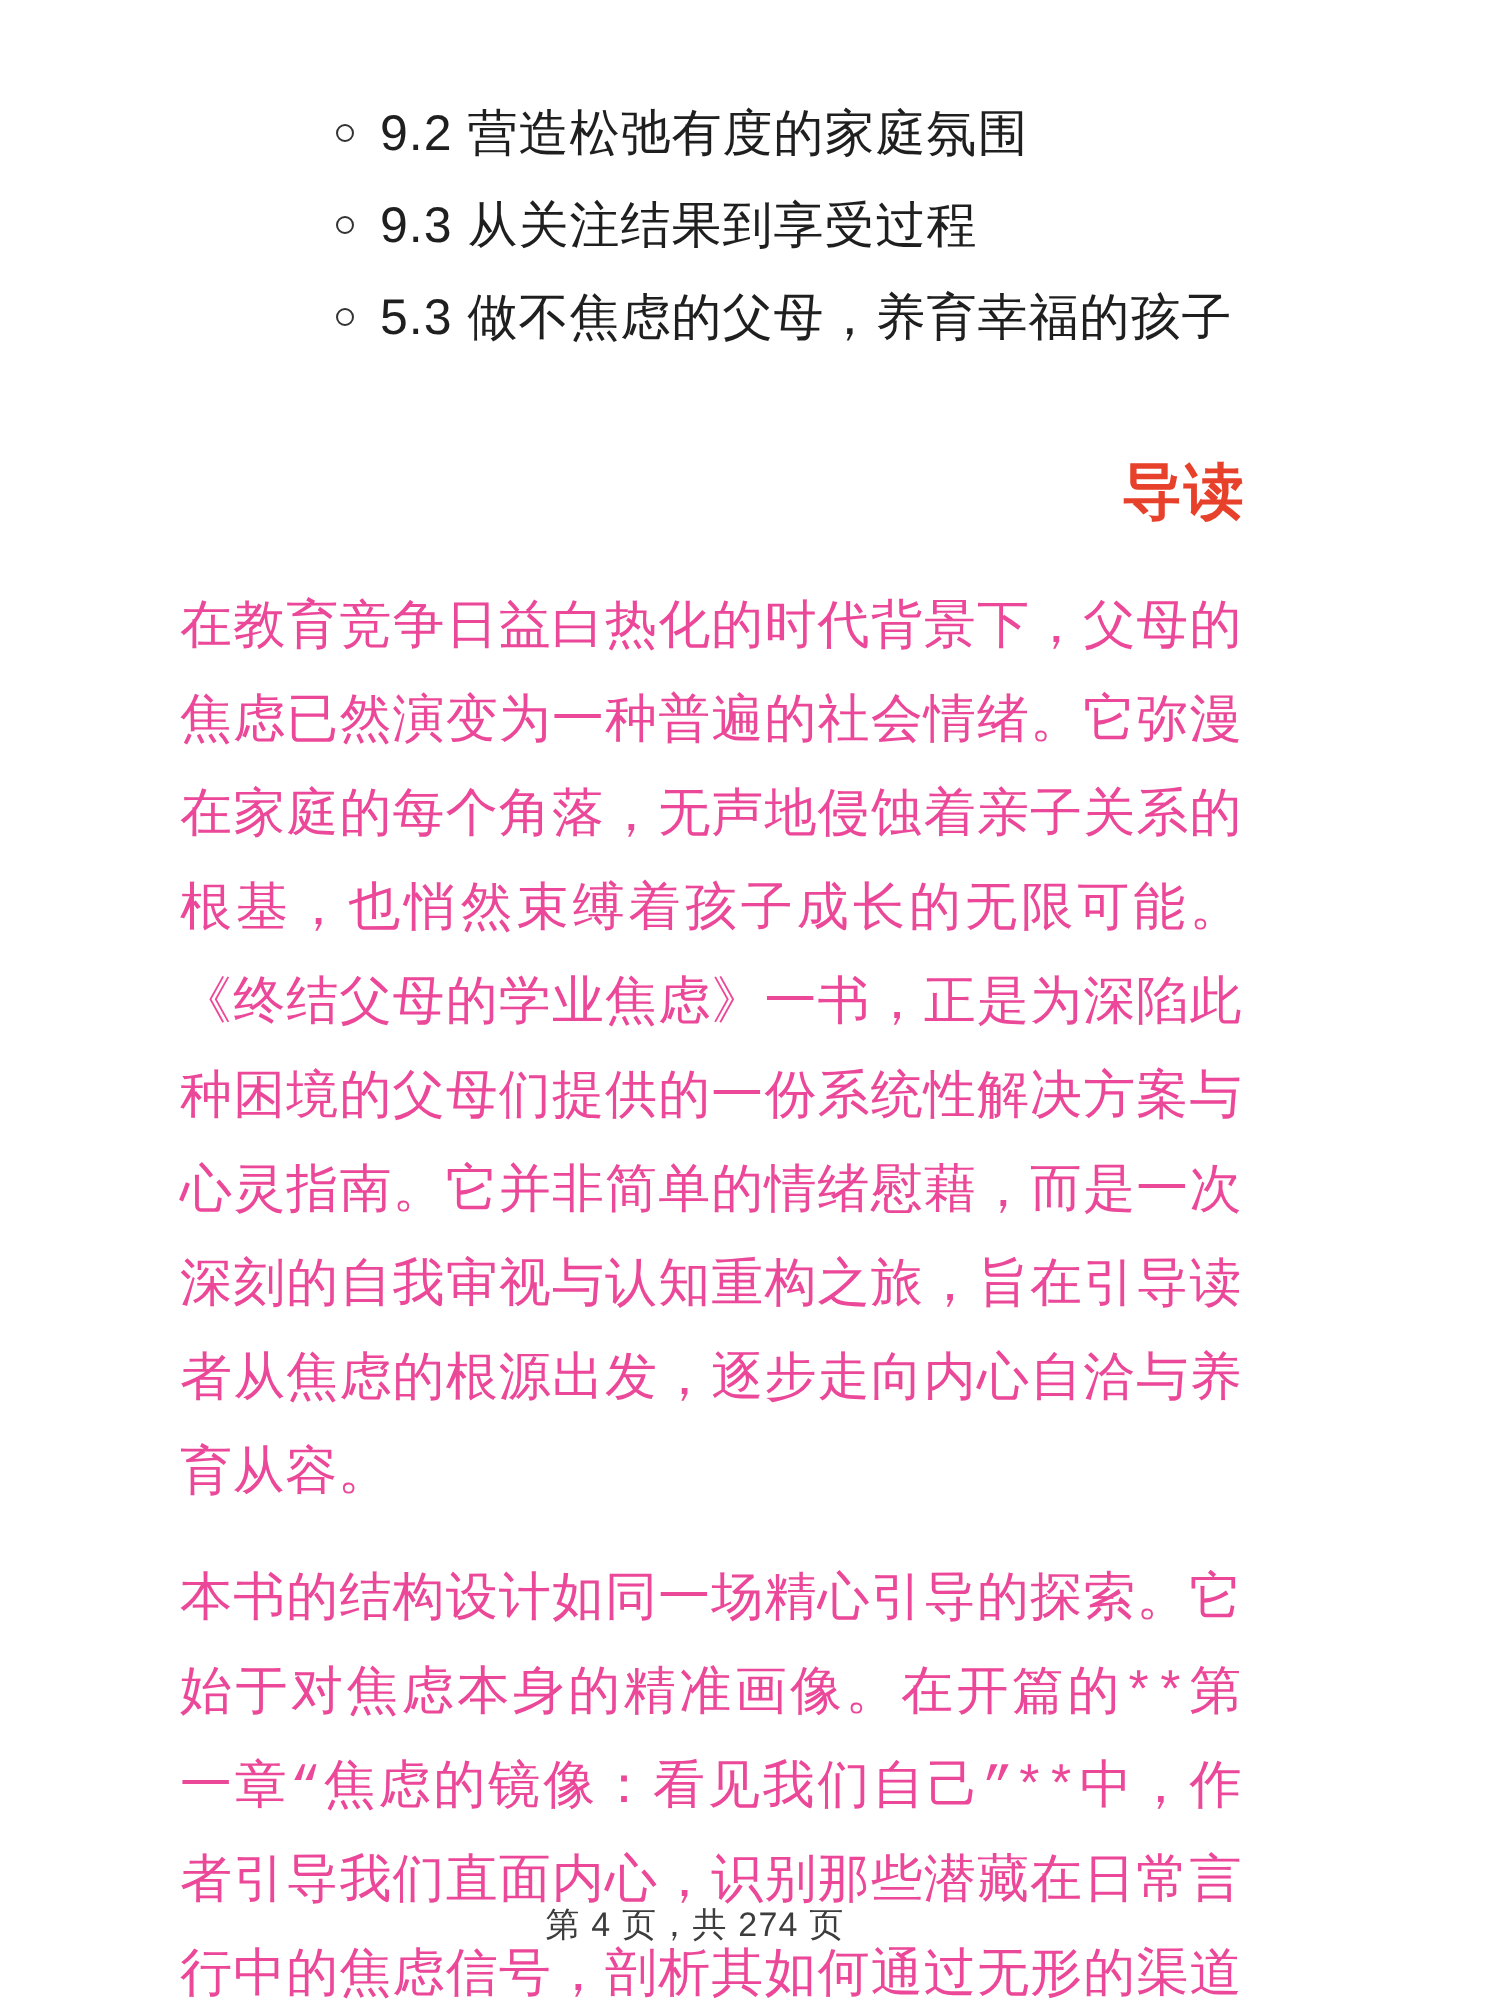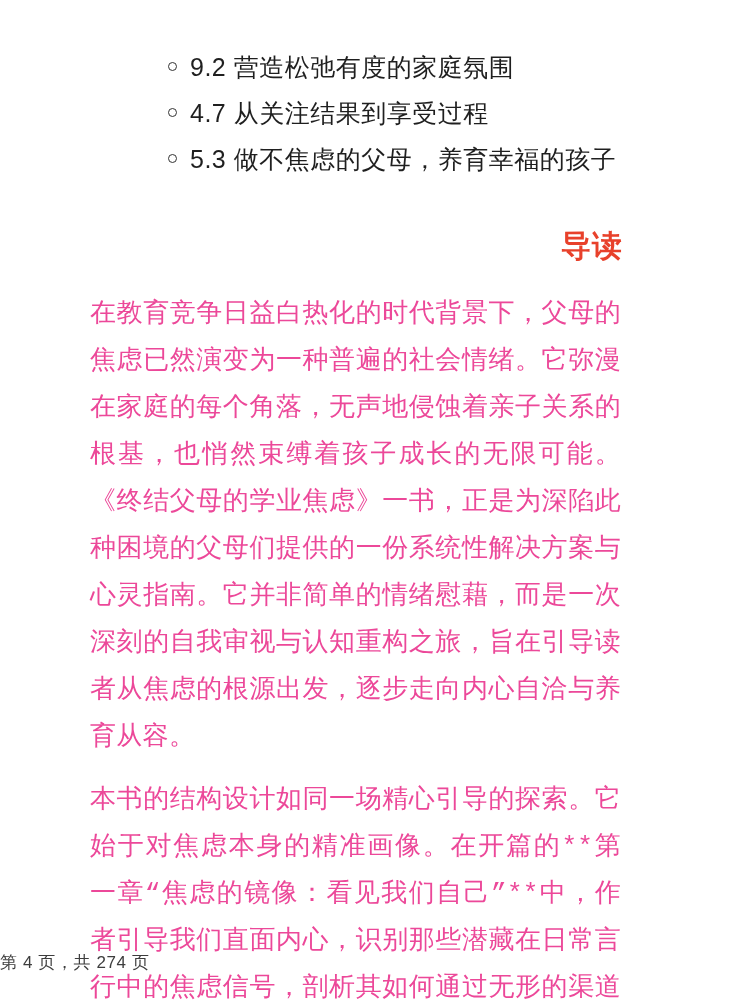--- a/index.html
+++ b/index.html
@@ -72,38 +72,39 @@
   }
   .para.second {
     margin-top: 18px;
     font-family: Liberation Mono, monospace;
   }
   .footer {
     position: absolute;
     left: 0;
     right: 0;
     bottom: 26px;
+    text-align: center;
     font-size: 17px;
     color: #3d3d3d;
     letter-spacing: 0.6px;
   }
 </style>
 </head>
 <body>
 
 <div class="page">
 
   <ul class="toc-list">
     <li class="toc-item">
       <span class="bullet-ring"></span>
       <span class="toc-text">9.2 营造松弛有度的家庭氛围</span>
     </li>
     <li class="toc-item">
       <span class="bullet-ring"></span>
-      <span class="toc-text">4.7 从关注结果到享受过程</span>
+      <span class="toc-text">9.3 从关注结果到享受过程</span>
     </li>
     <li class="toc-item">
       <span class="bullet-ring"></span>
       <span class="toc-text">5.3 做不焦虑的父母，养育幸福的孩子</span>
     </li>
   </ul>
 
   <h2 class="section-heading">导读</h2>
 
   <p class="para">在教育竞争日益白热化的时代背景下，父母的焦虑已然演变为一种普遍的社会情绪。它弥漫在家庭的每个角落，无声地侵蚀着亲子关系的根基，也悄然束缚着孩子成长的无限可能。《终结父母的学业焦虑》一书，正是为深陷此种困境的父母们提供的一份系统性解决方案与心灵指南。它并非简单的情绪慰藉，而是一次深刻的自我审视与认知重构之旅，旨在引导读者从焦虑的根源出发，逐步走向内心自洽与养育从容。</p>

